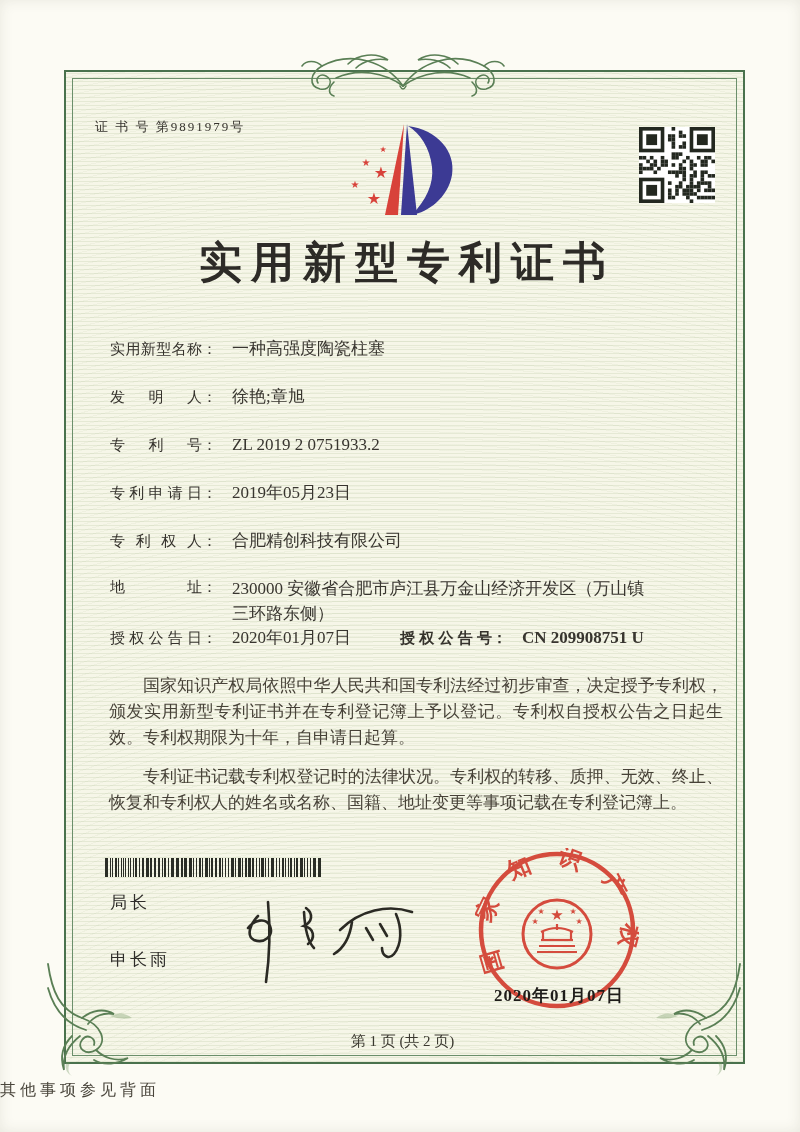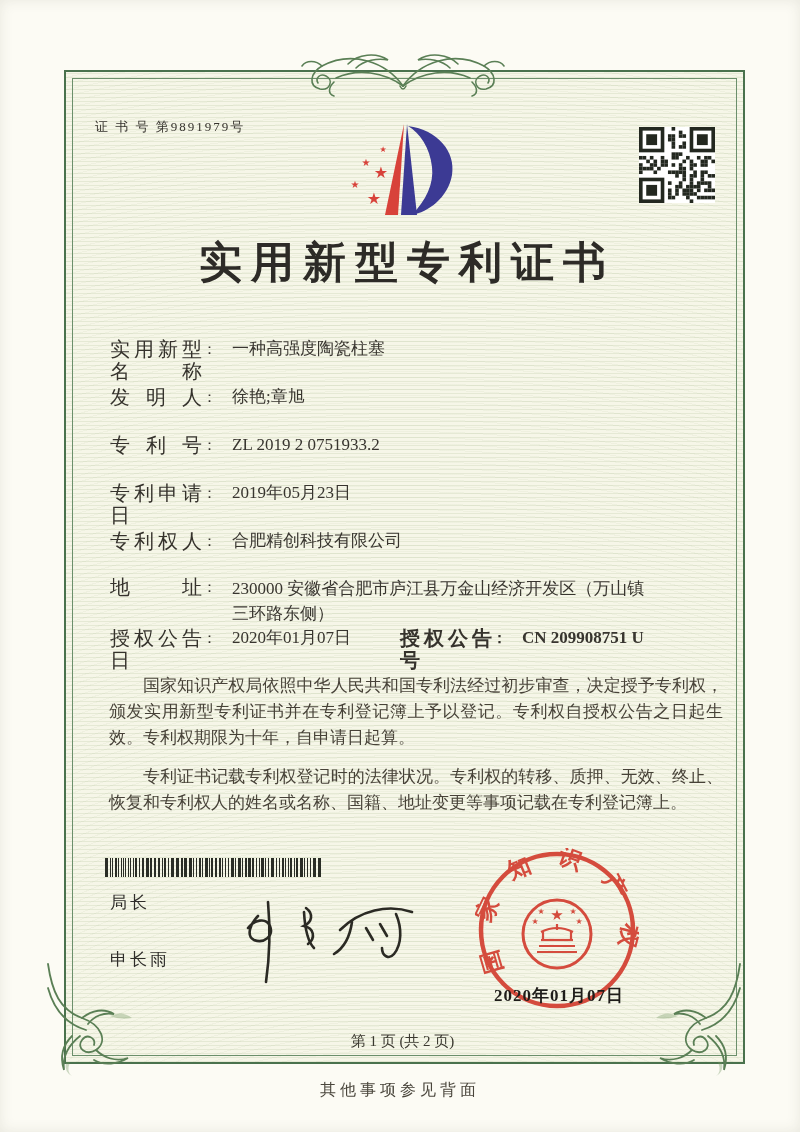--- a/index.html
+++ b/index.html
@@ -19,34 +19,34 @@
            repeating-radial-gradient(circle at 50% 160%, rgba(140,165,110,.07) 0 1px, rgba(0,0,0,0) 1px 6px);}
   .frame-outer{position:absolute;left:64px;top:70px;width:677px;height:990px;
                border:2px solid var(--border-green);}
   .frame-inner{position:absolute;left:72px;top:78px;width:663px;height:976px;
                border:1px solid var(--border-green-light);}
   .abs{position:absolute;}
   .cert-no{left:95px;top:118px;font-size:13px;letter-spacing:2px;color:var(--ink);}
   .title{left:64px;top:234px;width:677px;text-align:center;font-size:43px;font-weight:bold;
          letter-spacing:9px;text-indent:9px;color:#2d2b27;}
   .row{left:110px;display:flex;align-items:flex-start;line-height:22px;}
-  .lbl{display:inline-block;width:92px;font-size:20px;color:var(--ink);
+  .lbl{display:inline-block;width:92px;font-size:15px;color:var(--ink);
        text-align:justify;text-align-last:justify;text-justify:inter-character;}
   .colon{font-size:15px;color:var(--ink);}
   .val{font-size:17px;color:#38352f;margin-left:15px;white-space:pre-line;}
   .pair2{position:absolute;left:290px;top:0;display:flex;line-height:22px;font-weight:bold;}
   .paras{left:96px;top:660px;width:640px;font-size:17px;line-height:26px;color:var(--ink-light);
          text-align:justify;}
   .paras p{margin:13px;text-indent:2em;}
   .director{left:110px;font-size:17px;letter-spacing:3px;color:#2f2d2a;
             font-family:"Liberation Sans","DejaVu Sans",sans-serif;}
   .seal-date{left:494px;top:984px;font-size:17px;font-weight:bold;letter-spacing:1px;
              color:#1f1d1a;z-index:6;}
   .page-num{left:64px;top:1032px;width:677px;text-align:center;font-size:15px;color:#3a382f;}
-  .back-note{left:0;top:1080px;width:800px;text-align:center;font-size:16px;
+  .back-note{left:0;top:1080px;width:800px;text-align:left;font-size:16px;
              letter-spacing:4px;color:#4a463c;}
   svg{display:block;}
   .seal-svg{z-index:5;}
 </style>
 </head>
 <body>
 
 <div class="page">
 
   <div class="paper"></div>

